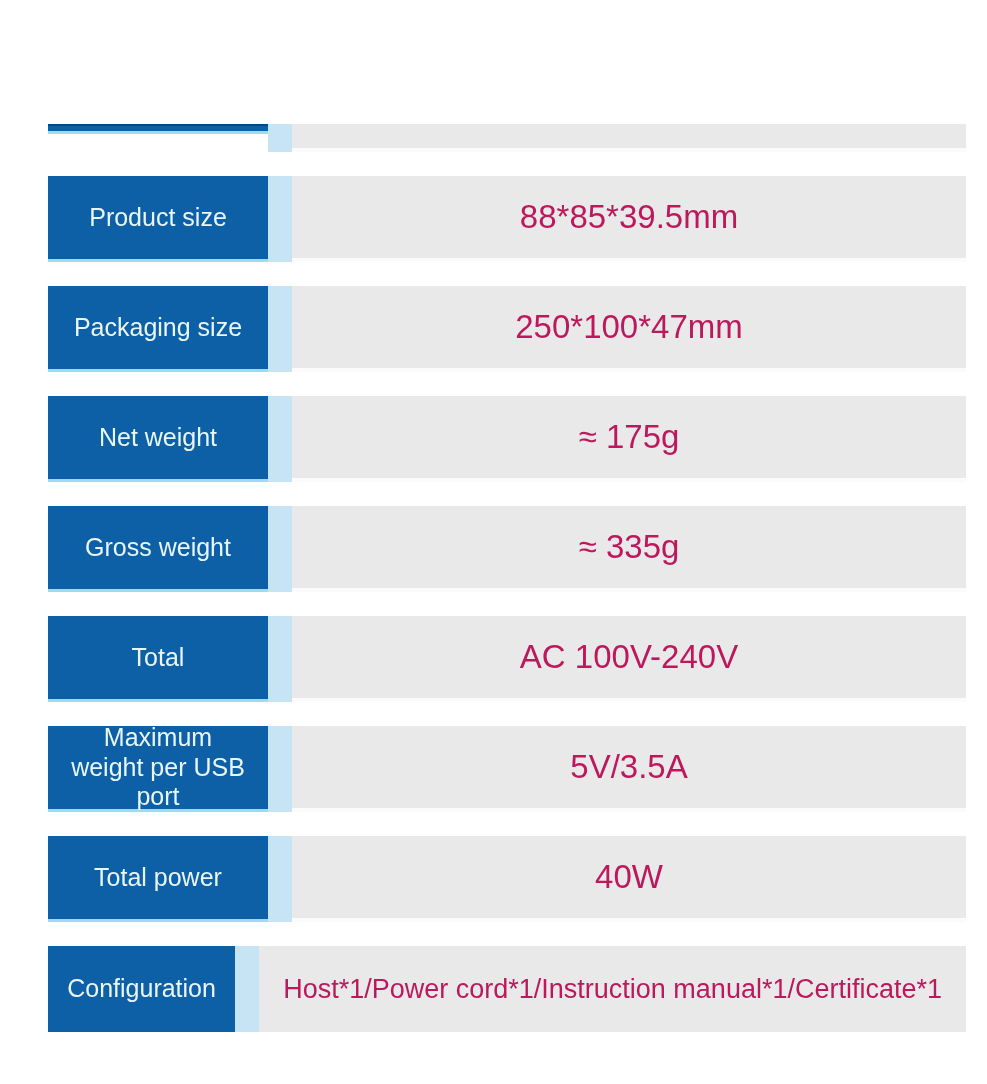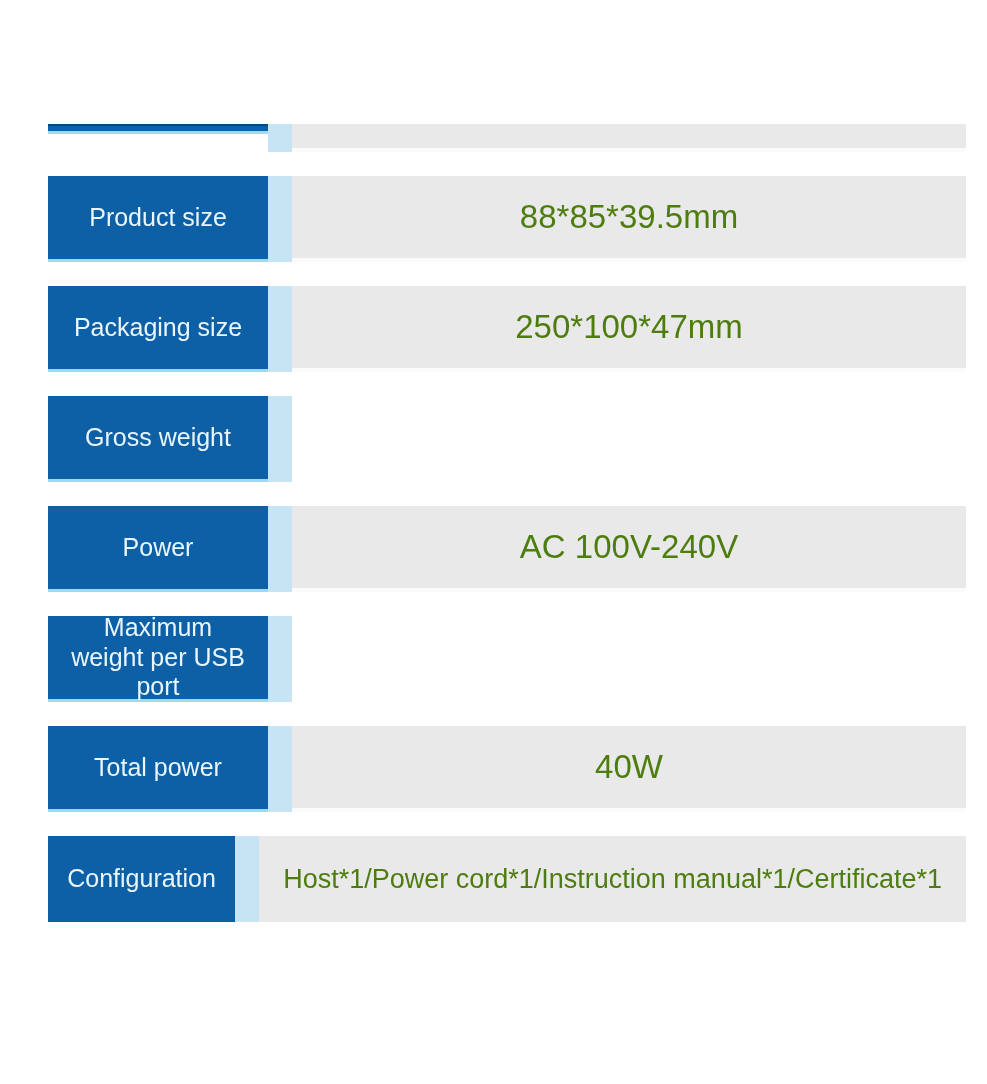--- a/index.html
+++ b/index.html
@@ -33,21 +33,21 @@
     border-bottom: 3px solid #9fd9f2;
     padding: 0 6px;
   }
   .vdiv {
     width: 5px;
     background: #c6e4f4;
   }
   .cell.value {
     flex: 1;
     background: #e9e9e9;
-    color: #4d7c0f;
+    color: #be185d;
     font-size: 33px;
     text-align: center;
     border-bottom: 4px solid #fbfbfb;
     white-space: nowrap;
   }
   
   .row.sliver .cell { height: 10px; }
   .row.sliver .cell.label { border-top: 2px solid #09477f; }
   
   .row:last-child .cell { border-bottom: none; }
@@ -77,44 +77,59 @@
   <div class="row">
     <div class="cell label">
       <span>Packaging size</span>
     </div>
     <div class="vdiv"></div>
     <div class="cell value">
       <span>250*100*47mm</span>
     </div>
   </div>
 
+  <div class="row">
+    <div class="cell label">
+      <span>Net weight</span>
+    </div>
+    <div class="vdiv"></div>
+    <div class="cell value">
+      <span>≈ 175g</span>
+    </div>
+  </div>
 
   <div class="row">
     <div class="cell label">
       <span>Gross weight</span>
     </div>
     <div class="vdiv"></div>
+    <div class="cell value">
+      <span>≈ 335g</span>
+    </div>
   </div>
 
   <div class="row">
     <div class="cell label">
-      <span>Power</span>
+      <span>Total</span>
     </div>
     <div class="vdiv"></div>
     <div class="cell value">
       <span>AC 100V-240V</span>
     </div>
   </div>
 
 
   <div class="row">
     <div class="cell label">
       <span>Maximum weight per USB port</span>
     </div>
     <div class="vdiv"></div>
+    <div class="cell value">
+      <span>5V/3.5A</span>
+    </div>
   </div>
 
   <div class="row">
     <div class="cell label">
       <span>Total power</span>
     </div>
     <div class="vdiv"></div>
     <div class="cell value">
       <span>40W</span>
     </div>

